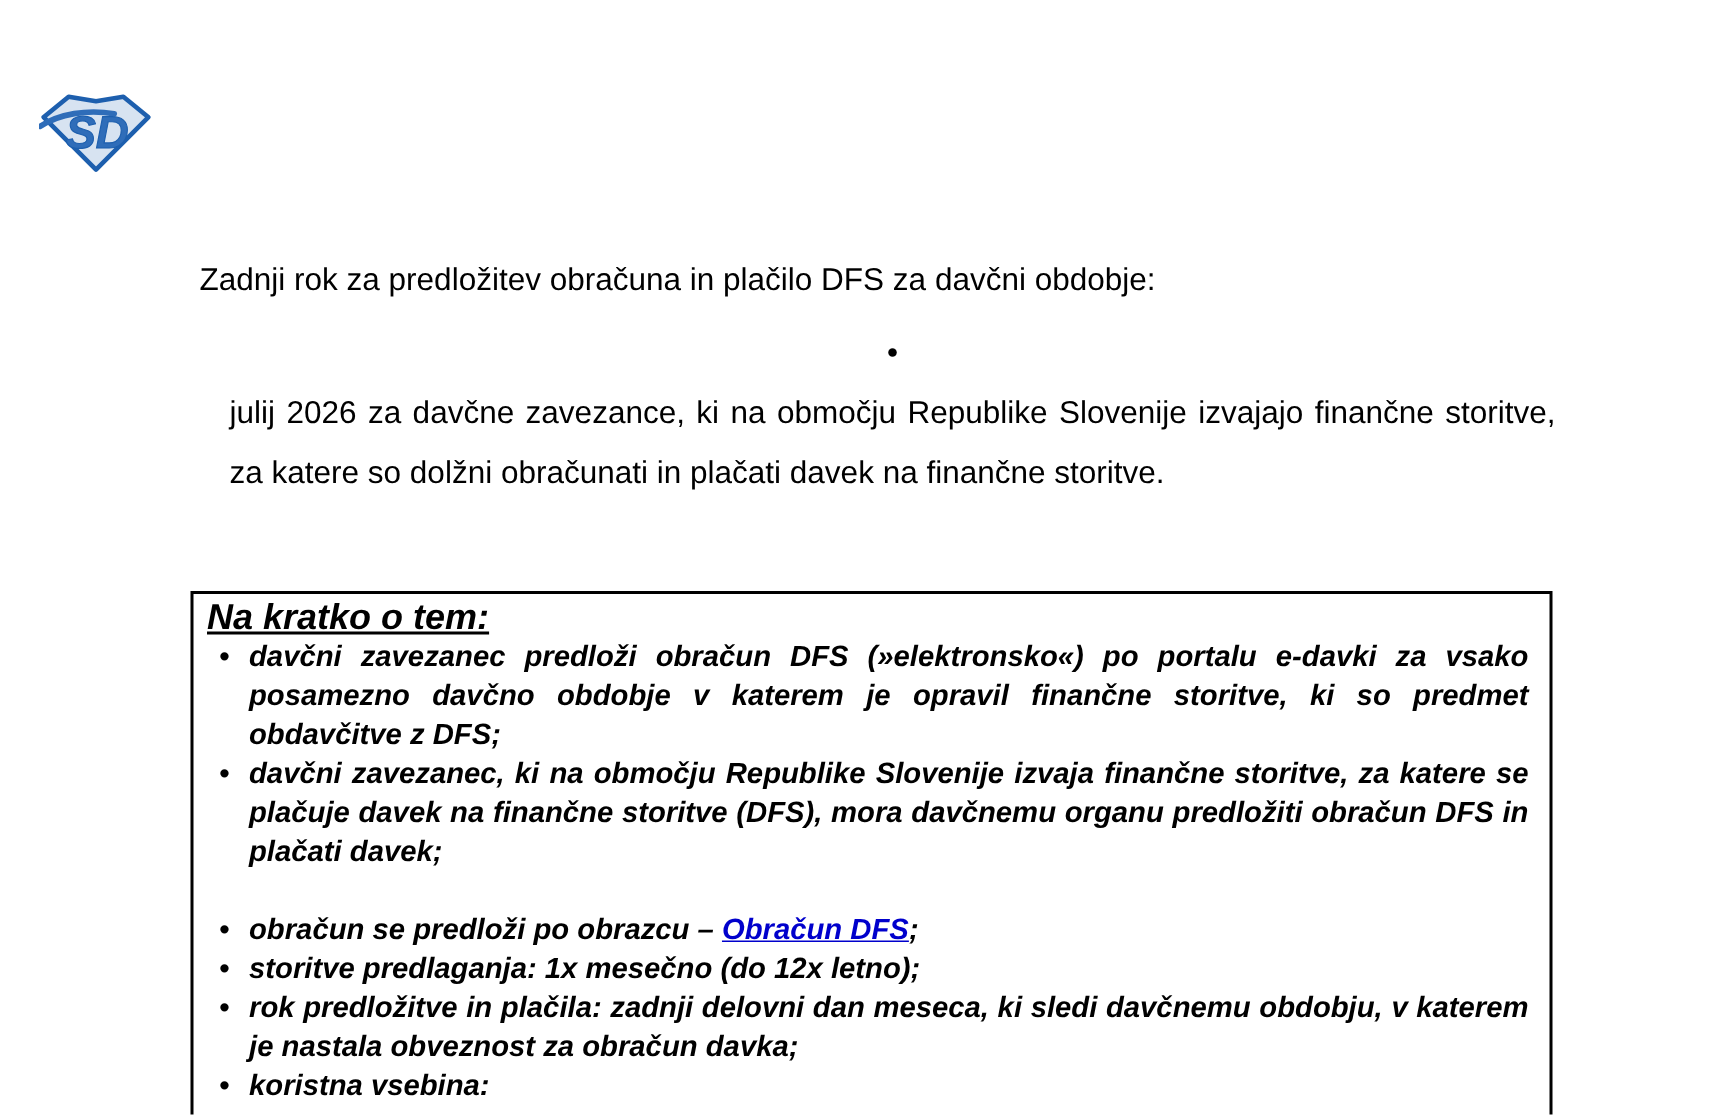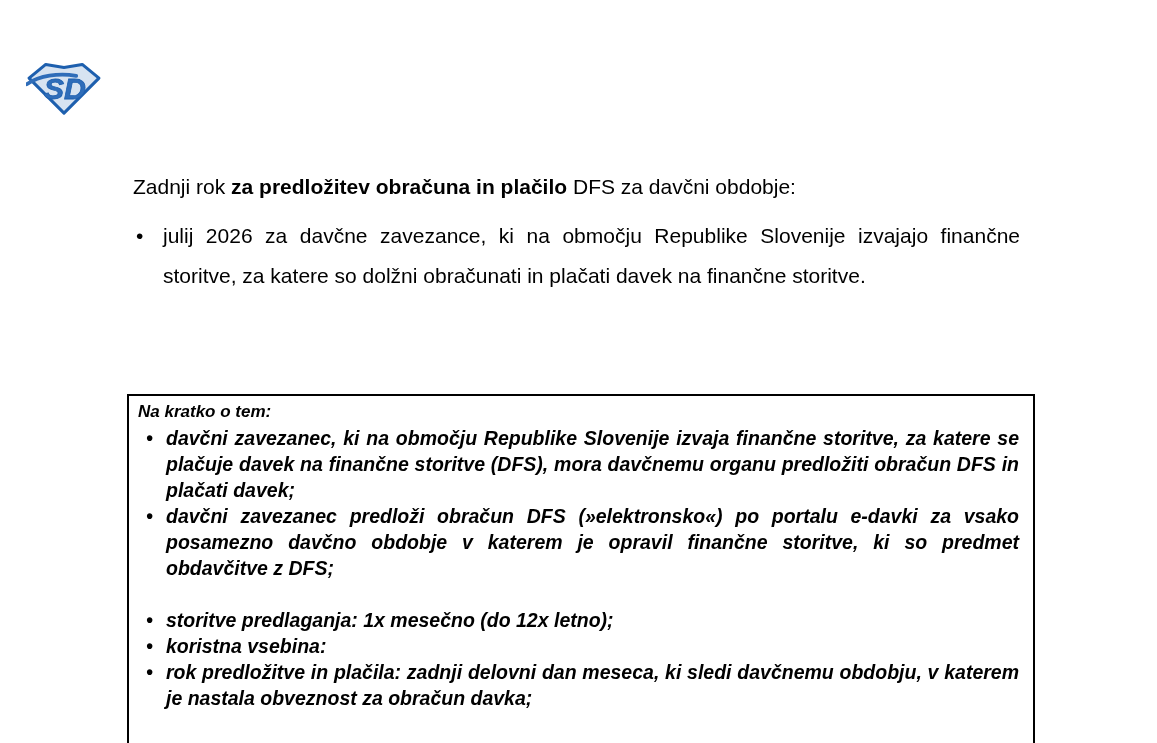--- a/index.html
+++ b/index.html
@@ -19,29 +19,30 @@
 
   
   .lead {
     position: absolute;
     left: 133px; top: 172px;
     width: 890px;
     font-size: 21px;
     line-height: 30px;
     white-space: normal;
   }
-  .lead .bold { font-weight: bold; }
+  .lead .bold { font-weight: normal; }
 
   
   .intro-bullet {
     position: absolute;
-    left: 136px; top: 216px;
+    left: 153px; top: 216px;
     width: 884px;
     display: flex;
-    align-items: flex-start;
+    align-items: center;
+    flex-direction: column;
   }
   .intro-bullet .marker {
     flex: 0 0 27px;
     font-size: 21px;
     line-height: 40px;
   }
   .intro-bullet .marker::before { content: "•"; }
   .intro-bullet .text {
     flex: 1 1 auto;
     font-size: 21px;
@@ -54,22 +55,23 @@
     position: absolute;
     left: 127px; top: 394px;
     width: 908px;
     height: 420px;                 
     border: 2px solid #000000;
     padding: 3px 14px 0 9px;
     font-style: italic;
     font-weight: bold;
   }
   .infobox-heading {
-    font-size: 17px;
+    font-size: 24px;
     line-height: 26px;
+    text-decoration: underline;
   }
   .infobox ul { list-style: none; }
   .infobox li {
     display: flex;
     align-items: flex-start;
   }
   .infobox li .marker {
     flex: 0 0 28px;
     padding-left: 8px;
     font-size: 19.5px;
@@ -106,33 +108,37 @@
 <div class="intro-bullet">
   <span class="marker"></span>
   <span class="text">julij 2026 za davčne zavezance, ki na območju Republike Slovenije izvajajo finančne storitve, za katere so dolžni obračunati in plačati davek na finančne storitve.</span>
 </div>
 
 <div class="infobox">
   <div class="infobox-heading">Na kratko o tem:</div>
   <ul>
     <li>
       <span class="marker"></span>
-      <span class="text">davčni zavezanec, ki na območju Republike Slovenije izvaja finančne storitve, za katere se plačuje davek na finančne storitve (DFS), mora davčnemu organu predložiti obračun DFS in plačati davek;</span>
+      <span class="text">davčni zavezanec predloži obračun DFS (»elektronsko«) po portalu e-davki za vsako posamezno davčno obdobje v katerem je opravil finančne storitve, ki so predmet obdavčitve z DFS;</span>
     </li>
     <li>
       <span class="marker"></span>
-      <span class="text">davčni zavezanec predloži obračun DFS (»elektronsko«) po portalu e-davki za vsako posamezno davčno obdobje v katerem je opravil finančne storitve, ki so predmet obdavčitve z DFS;</span>
+      <span class="text">davčni zavezanec, ki na območju Republike Slovenije izvaja finančne storitve, za katere se plačuje davek na finančne storitve (DFS), mora davčnemu organu predložiti obračun DFS in plačati davek;</span>
     </li>
     <li class="spacer"></li>
+    <li>
+      <span class="marker"></span>
+      <span class="text"><span>obračun se predloži po obrazcu – </span><a href="#" style="color: rgb(0, 0, 204);">Obračun DFS</a><span>;</span></span>
+    </li>
     <li>
       <span class="marker"></span>
       <span class="text">storitve predlaganja: 1x mesečno (do 12x letno);</span>
     </li>
     <li>
       <span class="marker"></span>
-      <span class="text">koristna vsebina:</span>
+      <span class="text">rok predložitve in plačila: zadnji delovni dan meseca, ki sledi davčnemu obdobju, v katerem je nastala obveznost za obračun davka;</span>
     </li>
     <li>
       <span class="marker"></span>
-      <span class="text">rok predložitve in plačila: zadnji delovni dan meseca, ki sledi davčnemu obdobju, v katerem je nastala obveznost za obračun davka;</span>
+      <span class="text">koristna vsebina:</span>
     </li>
   </ul>
 </div>
 
 </body></html>

